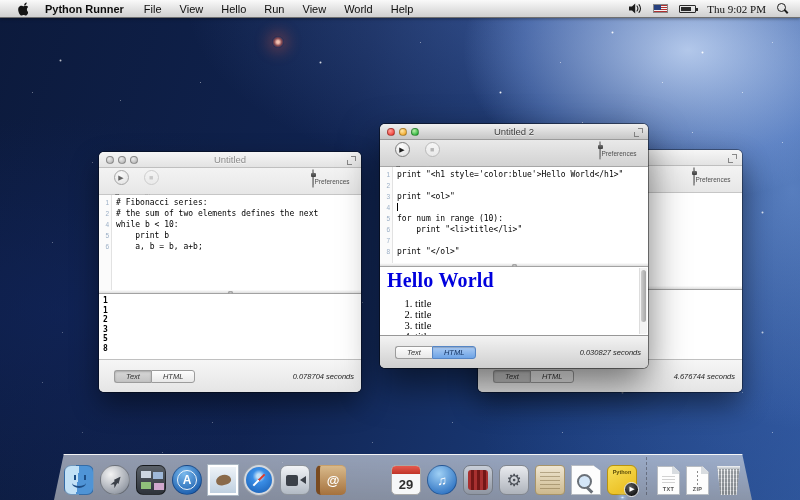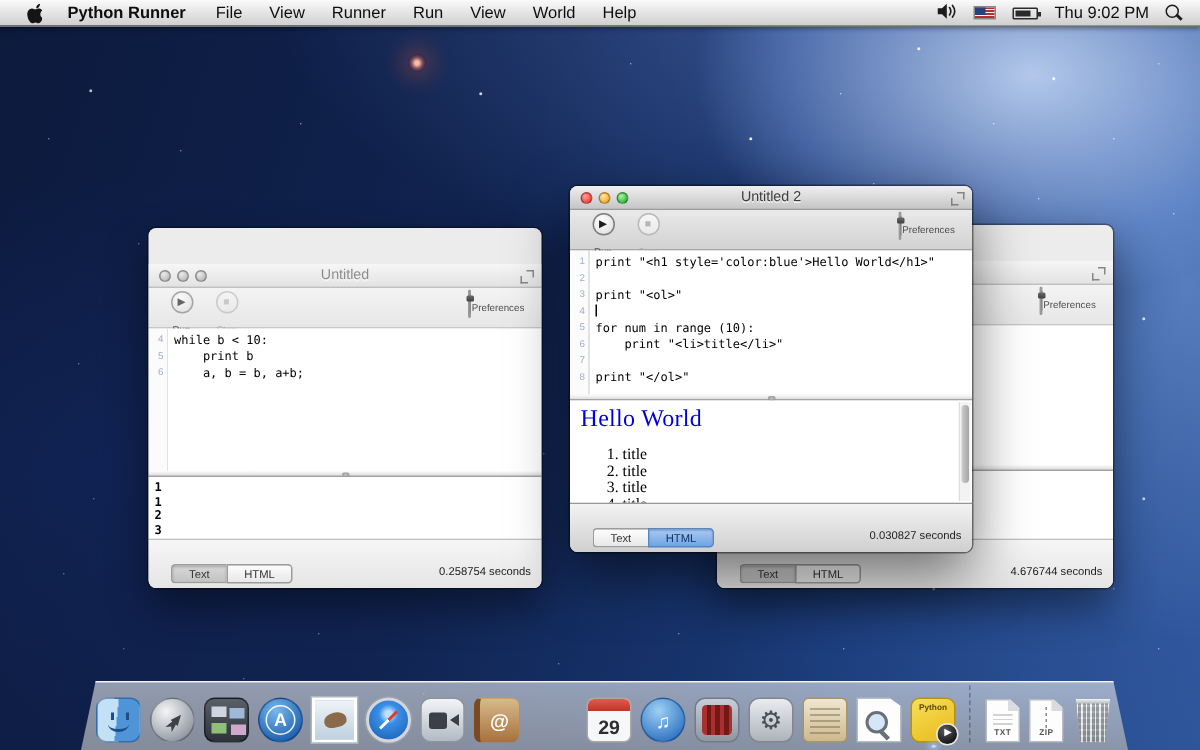--- a/index.html
+++ b/index.html
@@ -53,40 +53,40 @@
 
   
   .menubar { position:absolute; top:0; left:0; right:0; height:18px; z-index:100;
     background:linear-gradient(#fafafa,#cfcfcf); border-bottom:1px solid #6f6f6f;
     display:flex; align-items:center; padding:0 10px; box-shadow:0 1px 3px rgba(0,0,0,.35); }
   .apple-wrap { display:flex; align-items:center; margin:0 8px 0 6px; }
   .menu-items { display:flex; align-items:center; }
   .menu-item { font-size:11px; color:#0e0e0e; padding:0 9px; line-height:18px; white-space:nowrap; }
   .menu-items .menu-item:first-of-type { font-weight:bold; padding-right:11px; }
   .menu-right { margin-left:auto; display:flex; align-items:center; gap:11px; padding-right:2px; }
-  .clock { font-size:11px; color:#0e0e0e; white-space:nowrap; }
+  .clock { font-size:11px; color:#0e0e0e; white-space:nowrap;font-family:Liberation Serif, serif; }
   .flag { width:15px; height:9px; background:repeating-linear-gradient(#b03030 0 1px, #f5f5f5 1px 2px); position:relative; border:.5px solid #888; }
   .flag::before { content:''; position:absolute; left:0; top:0; width:7px; height:5px; background:#27407e; }
   .battery { width:17px; height:8px; border:1px solid #2a2a2a; border-radius:1px; position:relative; }
   .battery::before { content:''; position:absolute; left:1px; top:1px; bottom:1px; width:10px; background:#2a2a2a; }
   .battery::after { content:''; position:absolute; right:-3px; top:2px; width:2px; height:3px; background:#2a2a2a; }
   .spotlight { width:11px; height:11px; position:relative; }
   .spotlight::before { content:''; position:absolute; left:0; top:0; width:7px; height:7px; border:1.6px solid #1c1c1c; border-radius:50%; }
   .spotlight::after { content:''; position:absolute; right:1px; bottom:0; width:1.8px; height:5px; background:#1c1c1c; transform:rotate(-45deg); }
 
   
   .window { position:absolute; display:flex; flex-direction:column; border-radius:5px; overflow:hidden;
     background:#ececec; box-shadow:0 0 0 1px rgba(0,0,0,.45), 0 16px 38px rgba(0,0,0,.55); }
   .w-left  { left:99px;  top:152px; width:262px; height:240px; z-index:10; box-shadow:0 0 0 1px rgba(0,0,0,.35), 0 12px 28px rgba(0,0,0,.45); }
   .w-front { left:380px; top:124px; width:268px; height:244px; z-index:30; }
   .w-right { left:478px; top:150px; width:264px; height:242px; z-index:20; box-shadow:0 0 0 1px rgba(0,0,0,.35), 0 12px 28px rgba(0,0,0,.45); }
 
   .titlebar { height:16px; flex:0 0 auto; position:relative; display:flex; align-items:center; justify-content:center;
     background:linear-gradient(#efefef,#c6c6c6); border-bottom:1px solid #9b9b9b; }
-  .inactive .titlebar { background:linear-gradient(#f6f6f6,#e3e3e3); border-bottom-color:#bfbfbf;margin-top:24px; }
+  .inactive .titlebar { background:linear-gradient(#f6f6f6,#e3e3e3); border-bottom-color:#bfbfbf; }
   .wtitle { font-size:9.5px; color:#3c3c3c; text-shadow:0 1px 0 rgba(255,255,255,.6); }
   .inactive .wtitle { color:#8c8c8c; }
   .lights { position:absolute; left:7px; top:4px; display:flex; gap:4px; }
   .light { width:8px; height:8px; border-radius:50%; border:.5px solid rgba(0,0,0,.3); }
   .light.red    { background:radial-gradient(circle at 35% 30%, #ffa39b, #f2463e 75%); }
   .light.yellow { background:radial-gradient(circle at 35% 30%, #ffe7a8, #f3ad32 75%); }
   .light.green  { background:radial-gradient(circle at 35% 30%, #b8f0a8, #35b942 75%); }
   .light.gray   { background:radial-gradient(circle at 35% 30%, #ececec, #bdbdbd 75%); }
   .zoomw { position:absolute; right:5px; top:4px; width:9px; height:9px; opacity:.75; }
   .zoomw::before { content:''; position:absolute; right:0; top:0; width:4px; height:4px; border-top:1.6px solid #666; border-right:1.6px solid #666; }
@@ -120,27 +120,27 @@
   .w-front .crow:nth-of-type(4) .ctext::after { content:''; display:inline-block; width:1px; height:8px; background:#000; vertical-align:-1px; }
 
   .splitter { height:4px; flex:0 0 auto; background:linear-gradient(#fdfdfd,#dedede); border-bottom:1px solid #a2a2a2; position:relative; }
   .splitter::after { content:''; position:absolute; left:50%; top:1px; width:5px; height:2.5px; margin-left:-2.5px; border-radius:2px;
     background:radial-gradient(#c2c2c2,#8a8a8a); }
 
   .output-pane { flex:1 1 auto; background:#fff; overflow:hidden; position:relative; }
   .mono-out { padding:2px 0 0 4px; }
   .oline { font-family:"DejaVu Sans Mono", monospace; font-weight:bold; font-size:8px; line-height:9.5px; color:#000; }
   .html-out { padding:3px 10px 0 7px; font-family:"Liberation Serif", serif; }
-  .h1-out { color:#0000dd; font-weight:normal; font-size:16px; line-height:20px; letter-spacing:.2px; }
+  .h1-out { color:#0000dd; font-weight:bold; font-size:20px; line-height:20px; letter-spacing:.2px; }
   .out-list { margin:8px 0 0 0; padding-left:28px; font-size:10.5px; line-height:11px; color:#000; }
   .scroll { position:absolute; top:1px; right:1px; bottom:1px; width:8px; background:#f3f3f3; border-left:1px solid #ddd; border-radius:0 0 2px 0; }
   .thumb { position:absolute; top:2px; left:1px; width:5px; height:52px; border-radius:3px; background:linear-gradient(90deg,#cdcdcd,#a5a5a5); }
 
-  .statusbar { height:17px; flex:0 0 auto; display:flex; align-items:flex-start; padding:16px 7px;
-    background:linear-gradient(#f3f3f3,#cfcfcf); border-top:1px solid #979797; }
+  .statusbar { height:17px; flex:0 0 auto; display:flex; align-items:center; padding:16px 7px;
+    background:linear-gradient(#f3f3f3,#cfcfcf); border-top:1px solid #979797;font-style:italic; }
   .inactive .statusbar { background:linear-gradient(#f6f6f6,#e5e5e5); border-top-color:#c0c0c0; }
   .w-front .statusbar { height:16px; }
   .seg { display:flex; margin-left:8px; }
   .seg .segbtn { font-size:7.5px; color:#333; padding:1px 11px; border:1px solid #9c9c9c;
     background:linear-gradient(#fdfdfd,#e8e8e8); line-height:9px; }
   .seg .segbtn:first-child { border-radius:3px 0 0 3px; border-right:none; }
   .seg .segbtn:last-child  { border-radius:0 3px 3px 0; }
   .seg .sel-gray { background:linear-gradient(#d8d8d8,#c3c3c3); box-shadow:inset 0 1px 2px rgba(0,0,0,.22); }
   .seg .sel-blue { background:linear-gradient(#aacaf2,#6ea4e6); border-color:#5585c5; color:#0e2d5c; box-shadow:inset 0 1px 1px rgba(0,0,0,.18); }
   .time { margin-left:auto; font-size:7.5px; color:#222; }
@@ -227,21 +227,21 @@
     <span class="apple-wrap">
       <svg width="12" height="14" viewBox="0 0 17 20">
           <path fill="#141414" d="M11.6 5.1c.9 0 2-.6 2.7-1.5.6-.8 1-1.8.9-2.9-.9.1-2 .7-2.7 1.5-.6.7-1.1 1.8-.9 2.9zm3.9 5.5c0-2.3 1.9-3.4 2-3.5-1.1-1.6-2.8-1.8-3.4-1.8-1.5-.2-2.8.8-3.5.8-.7 0-1.8-.8-3-.8-1.6 0-3 .9-3.8 2.3-1.6 2.8-.4 7 1.1 9.4.8 1.1 1.7 2.4 2.9 2.3 1.2 0 1.6-.8 3-.8s1.8.8 3 .8c1.2 0 2-1.1 2.8-2.3.9-1.3 1.2-2.6 1.3-2.7-.1 0-2.4-1-2.4-3.7z"></path>
         </svg>
     </span>
     <span class="menu-items">
 
     <span class="menu-item">Python Runner</span>
         <span class="menu-item">File</span>
         <span class="menu-item">View</span>
-        <span class="menu-item">Runner</span>
+        <span class="menu-item">Hello</span>
         <span class="menu-item">Run</span>
         <span class="menu-item">View</span>
         <span class="menu-item">World</span>
         <span class="menu-item">Help</span>
       </span>
     <span class="menu-right">
       <span>
         <svg width="13" height="11" viewBox="0 0 13 11">
             <polygon points="0,3.5 3,3.5 6.2,.5 6.2,10.5 3,7.5 0,7.5" fill="#1c1c1c"></polygon>
             <path d="M8 3 q1.8 2.5 0 5 M10 1.6 q3 3.9 0 7.8" stroke="#1c1c1c" fill="none" stroke-width="1.1" stroke-linecap="round"></path>
@@ -273,20 +273,28 @@
         <span class="circ">■</span>
         <span class="lbl">Stop</span>
       </span>
       <span class="prefs">
         <span class="pbox"></span>
         <span class="lbl">Preferences</span>
       </span>
     </div>
     <div class="code-pane">
 
+    <div class="crow">
+          <span class="cnum">1</span>
+          <span class="ctext"># Fibonacci series:</span>
+        </div>
+        <div class="crow">
+          <span class="cnum">2</span>
+          <span class="ctext"># the sum of two elements defines the next</span>
+        </div>
         <div class="crow">
           <span class="cnum">4</span>
           <span class="ctext">while b &lt; 10:</span>
         </div>
         <div class="crow">
           <span class="cnum">5</span>
           <span class="ctext">    print b</span>
         </div>
         <div class="crow">
           <span class="cnum">6</span>
@@ -303,21 +311,21 @@
           <div class="oline">3</div>
           <div class="oline">5</div>
           <div class="oline">8</div>
         </div>
     </div>
     <div class="statusbar">
       <span class="seg">
         <span class="segbtn sel-gray">Text</span>
         <span class="segbtn">HTML</span>
       </span>
-      <span class="time">0.258754 seconds</span>
+      <span class="time">0.078704 seconds</span>
     </div>
   </div>
 
   <div class="window w-right inactive">
     <div class="titlebar">
       <span class="lights">
         <span class="light gray"></span>
         <span class="light gray"></span>
         <span class="light gray"></span>
       </span>

